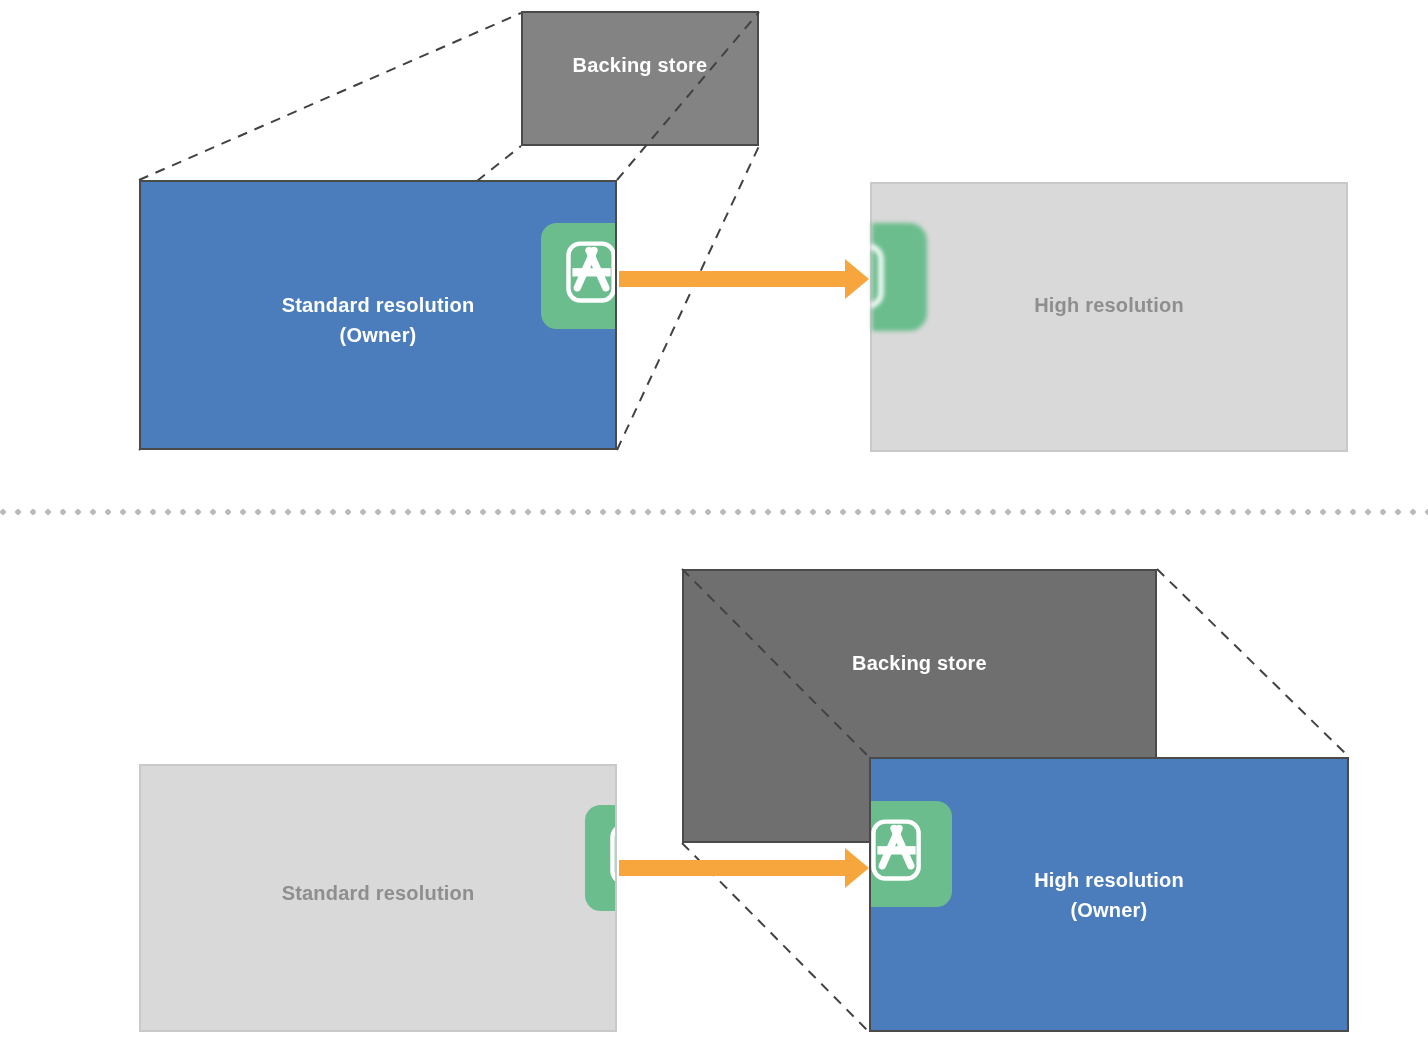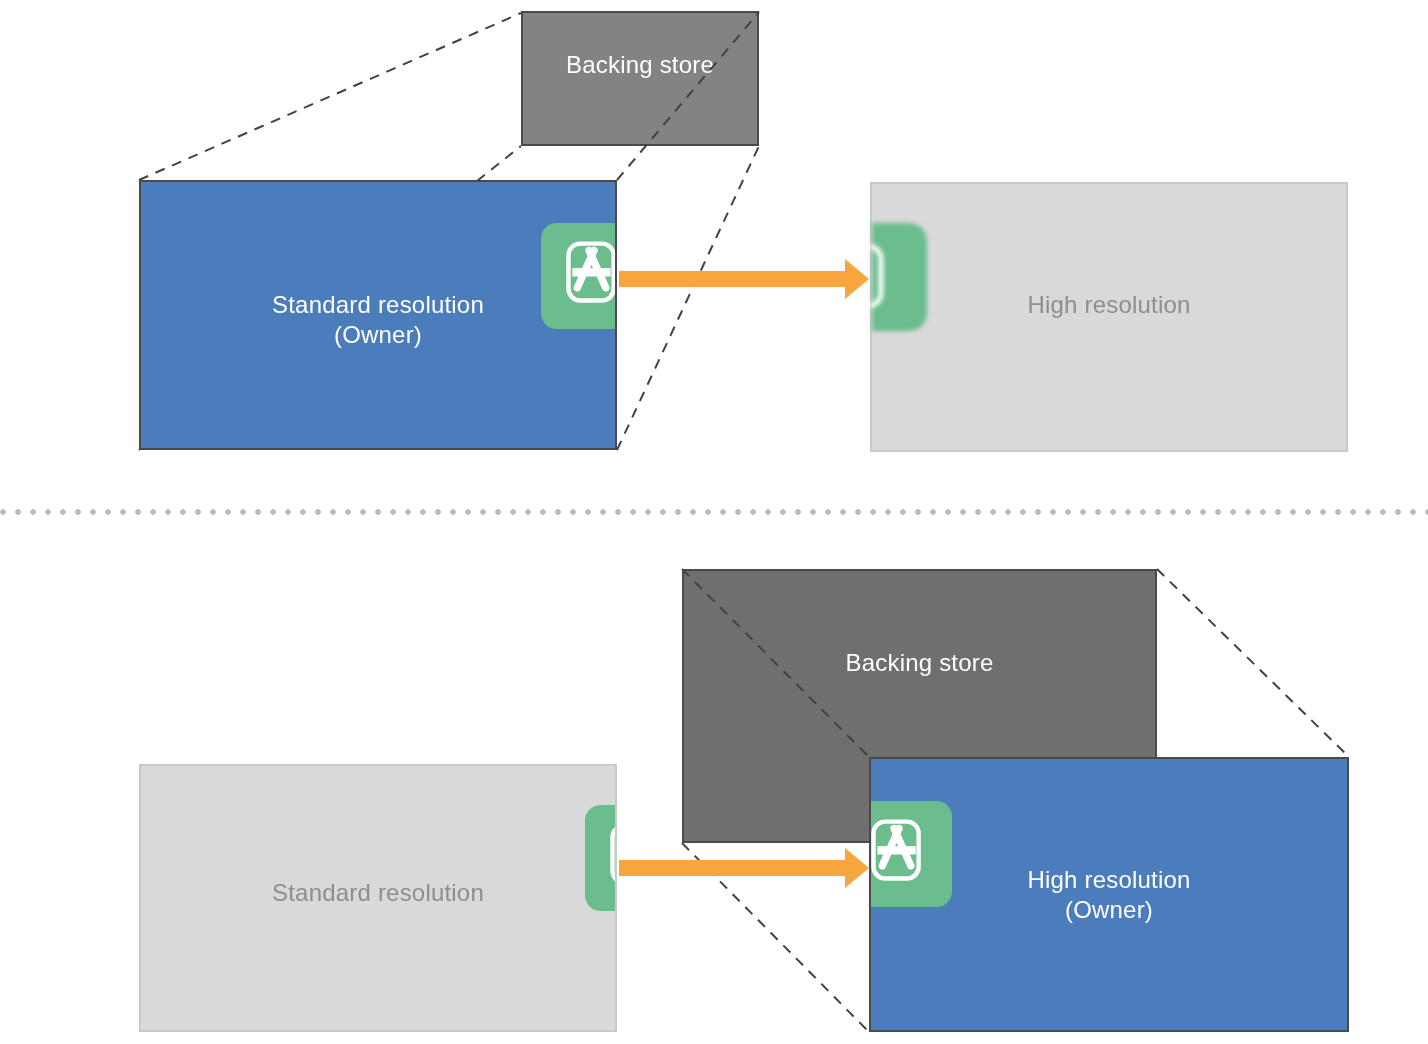--- a/index.html
+++ b/index.html
@@ -5,21 +5,21 @@
   html,body{margin:0;padding:0;background:#ffffff;}
   body{font-family:"Liberation Sans","DejaVu Sans",sans-serif;}
   .canvas{position:relative;width:1428px;height:1044px;background:#fff;overflow:hidden;}
 
   .box{position:absolute;box-sizing:border-box;display:flex;align-items:center;justify-content:center;text-align:center;}
   .backing{background:var(--backing_gray_top);border:2px solid var(--border_dark);z-index:3;}
   .backing.dark{background:var(--backing_gray_bottom);}
   .owner{background:var(--owner_blue);border:2px solid var(--border_dark);z-index:5;overflow:hidden;}
   .neighbor{background:var(--neighbor_gray);border:2px solid var(--neighbor_border);z-index:1;overflow:hidden;}
 
-  .boxlabel{font-weight:normal;font-size:24px;line-height:30px;color:#ffffff;letter-spacing:.2px;}
+  .boxlabel{font-weight:bold;font-size:20px;line-height:30px;color:#ffffff;letter-spacing:.2px;}
   .boxlabel.gray{color:var(--neighbor_text);}
   .lines-svg{position:absolute;left:0;top:0;z-index:4;pointer-events:none;}
   .arrow-svg{position:absolute;z-index:7;}
   .appicon-wrap{position:absolute;}
   .icon-clip{position:absolute;overflow:hidden;}
   .blurfrag{position:absolute;filter:blur(2.3px);z-index:2;}
 
   .divider{position:absolute;left:0;top:509px;width:1428px;height:6px;z-index:8;
     background-image:radial-gradient(circle 3px at 3px 3px, var(--dot_gray) 2.6px, rgba(0,0,0,0) 3px);
     background-size:15px 6px;background-repeat:repeat-x;}

